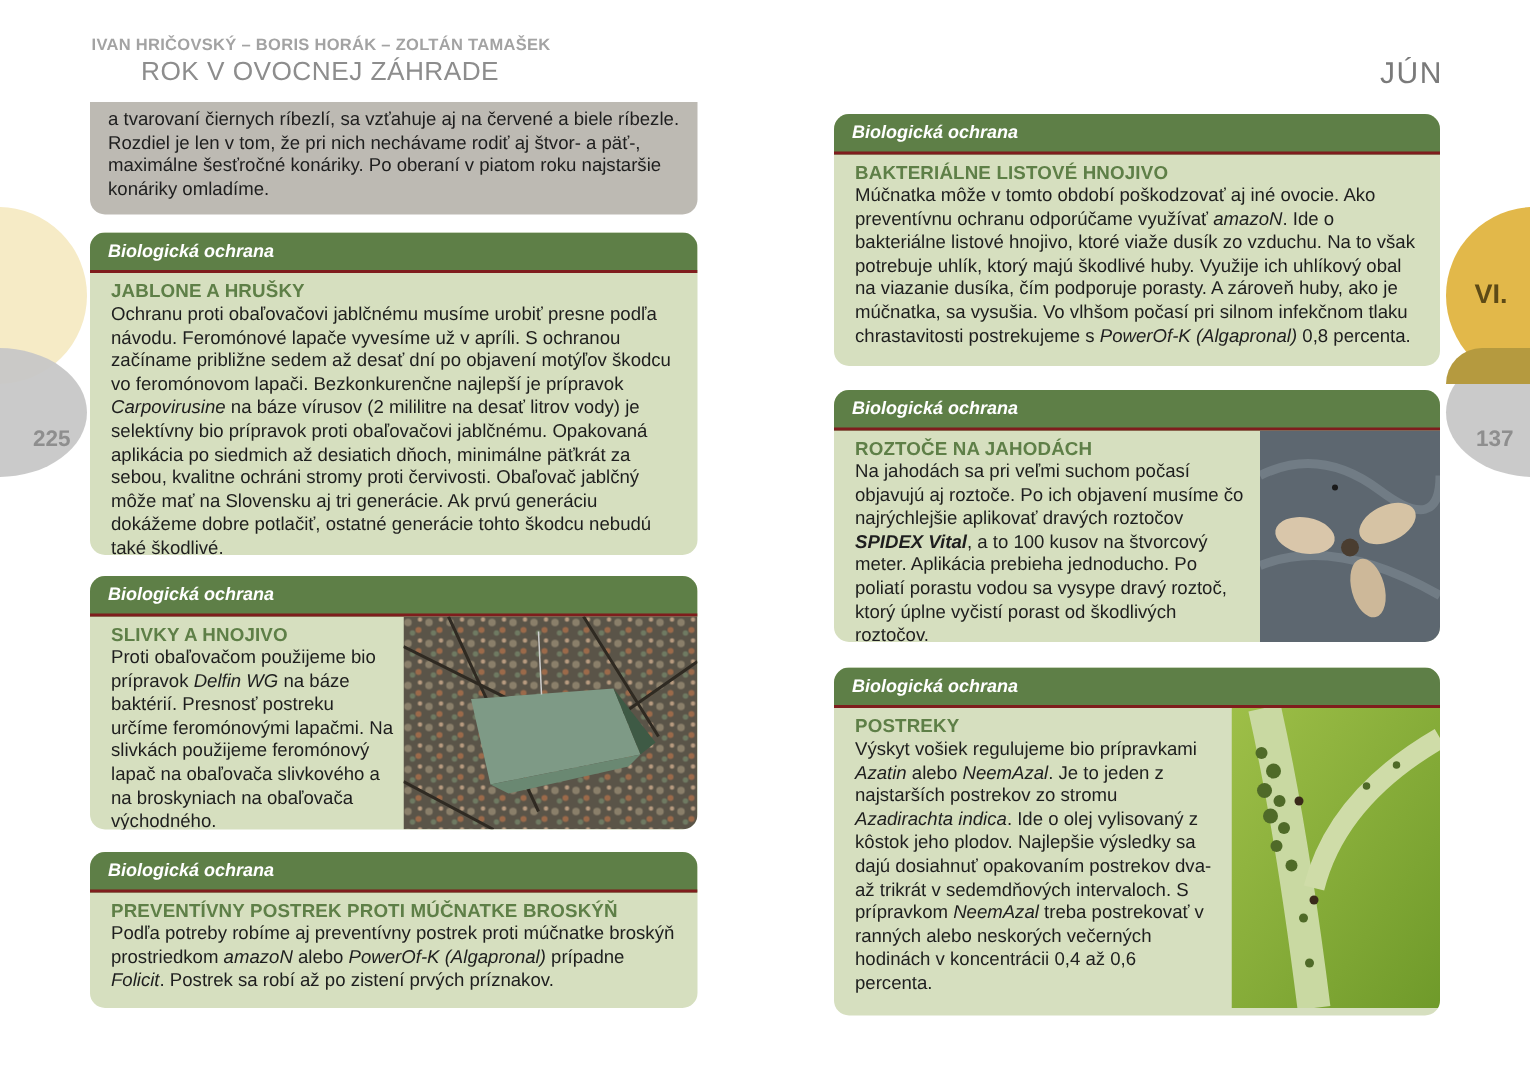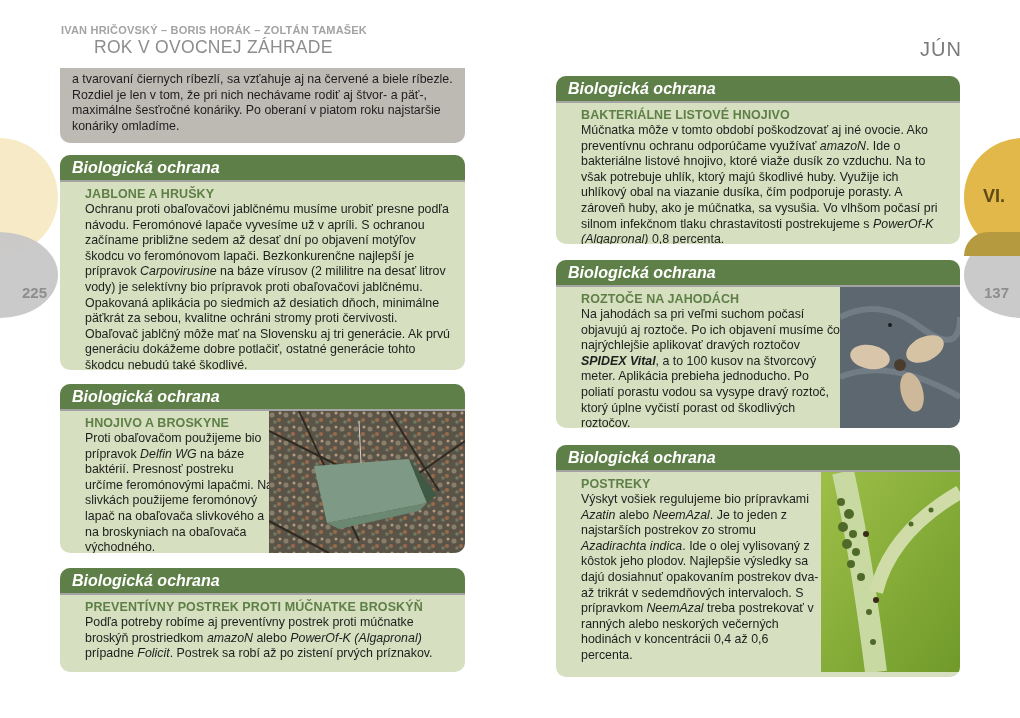--- a/index.html
+++ b/index.html
@@ -7,22 +7,22 @@
          font-family:"Liberation Sans", sans-serif; color:#1e1e1e; }
   .abs { position:absolute; }
   .circle { position:absolute; border-radius:50%; }
   .authors { left:61px; top:24px; font-size:11px; font-weight:bold; color:#a3a3a3; letter-spacing:0.2px; }
   .book-title { left:60px; top:37px; font-size:17.5px; font-weight:normal; color:#8d8d8d; letter-spacing:0.3px;margin-left:34px; }
   .month { left:920px; top:38px; font-size:20px; color:#7a7a7a; letter-spacing:1px; }
   .pagenum { font-size:15px; font-weight:bold; color:#8e8e8e; }
   .roman { font-size:18px; font-weight:bold; color:#5d4a16; }
   .box { position:absolute; border-radius:10px; overflow:hidden; background:#d6dfbf; }
   .box-head { height:25px; background:#5e7f47; color:#fff; font-weight:bold; font-style:italic;
-              font-size:16px; line-height:25px; padding-left:12px; border-bottom:2px solid #a3a3a3; }
-  .box-body { padding:4px 14px 8px 25px; font-size:12.4px; line-height:15.6px; }
+              font-size:12px; line-height:25px; padding-left:12px; border-bottom:2px solid #7f1d1d; }
+  .box-body { padding:4px 14px 8px 14px; font-size:12.4px; line-height:15.6px; }
   .box-sub { color:#5e7f47; font-weight:bold; font-size:12.5px; line-height:15px; margin-top:1px; letter-spacing:0.1px; }
   .grey { background:#bdbab3; border-radius:0 0 10px 10px; }
   .grey .box-body { padding:4px 12px 6px 12px; }
   .photo { position:absolute; }
   p { margin:0; }
   i { font-style:italic; }
 </style>
 </head>
 <body>
 
@@ -50,21 +50,21 @@
   <div class="box-head">Biologická ochrana</div>
   <div class="box-body">
     <div class="box-sub">JABLONE A HRUŠKY</div>
     <p><span>Ochranu proti obaľovačovi jablčnému musíme urobiť presne podľa návodu. Feromónové lapače vyvesíme už v apríli. S ochranou začíname približne sedem až desať dní po objavení motýľov škodcu vo feromónovom lapači. Bezkonkurenčne najlepší je prípravok </span><i>Carpovirusine</i><span> na báze vírusov (2 mililitre na desať litrov vody) je selektívny bio prípravok proti obaľovačovi jablčnému. Opakovaná aplikácia po siedmich až desiatich dňoch, minimálne päťkrát za sebou, kvalitne ochráni stromy proti červivosti. Obaľovač jablčný môže mať na Slovensku aj tri generácie. Ak prvú generáciu dokážeme dobre potlačiť, ostatné generácie tohto škodcu nebudú také škodlivé.</span></p>
   </div>
 </div>
 
 <div class="box" style="left:60px;top:384px;width:405px;height:169px;">
   <div class="box-head">Biologická ochrana</div>
   <div class="box-body" style="width:188px;">
-    <div class="box-sub">HNOJIVO A BROSKYNE</div>
+    <div class="box-sub">SLIVKY A HNOJIVO</div>
     <p><span>Proti obaľovačom použijeme bio prípravok </span><i>Delfin WG</i><span> na báze baktérií. Presnosť postreku určíme feromónovými lapačmi. Na slivkách použijeme feromónový lapač na obaľovača slivkového a na broskyniach na obaľovača východného.</span></p>
   </div>
   <svg class="photo" style="left:209px;top:27px;" width="196" height="142" viewBox="0 0 196 142">
     <defs>
       <pattern id="leaves" width="14" height="14" patternUnits="userSpaceOnUse">
         <rect width="14" height="14" fill="#5a5448"></rect>
         <circle cx="3" cy="4" r="2.5" fill="#8a7f6a"></circle>
         <circle cx="10" cy="9" r="2" fill="#9b6a4a"></circle>
         <circle cx="6" cy="11" r="1.8" fill="#6f7a62"></circle>
         <circle cx="11" cy="2" r="1.5" fill="#b79b80"></circle>

